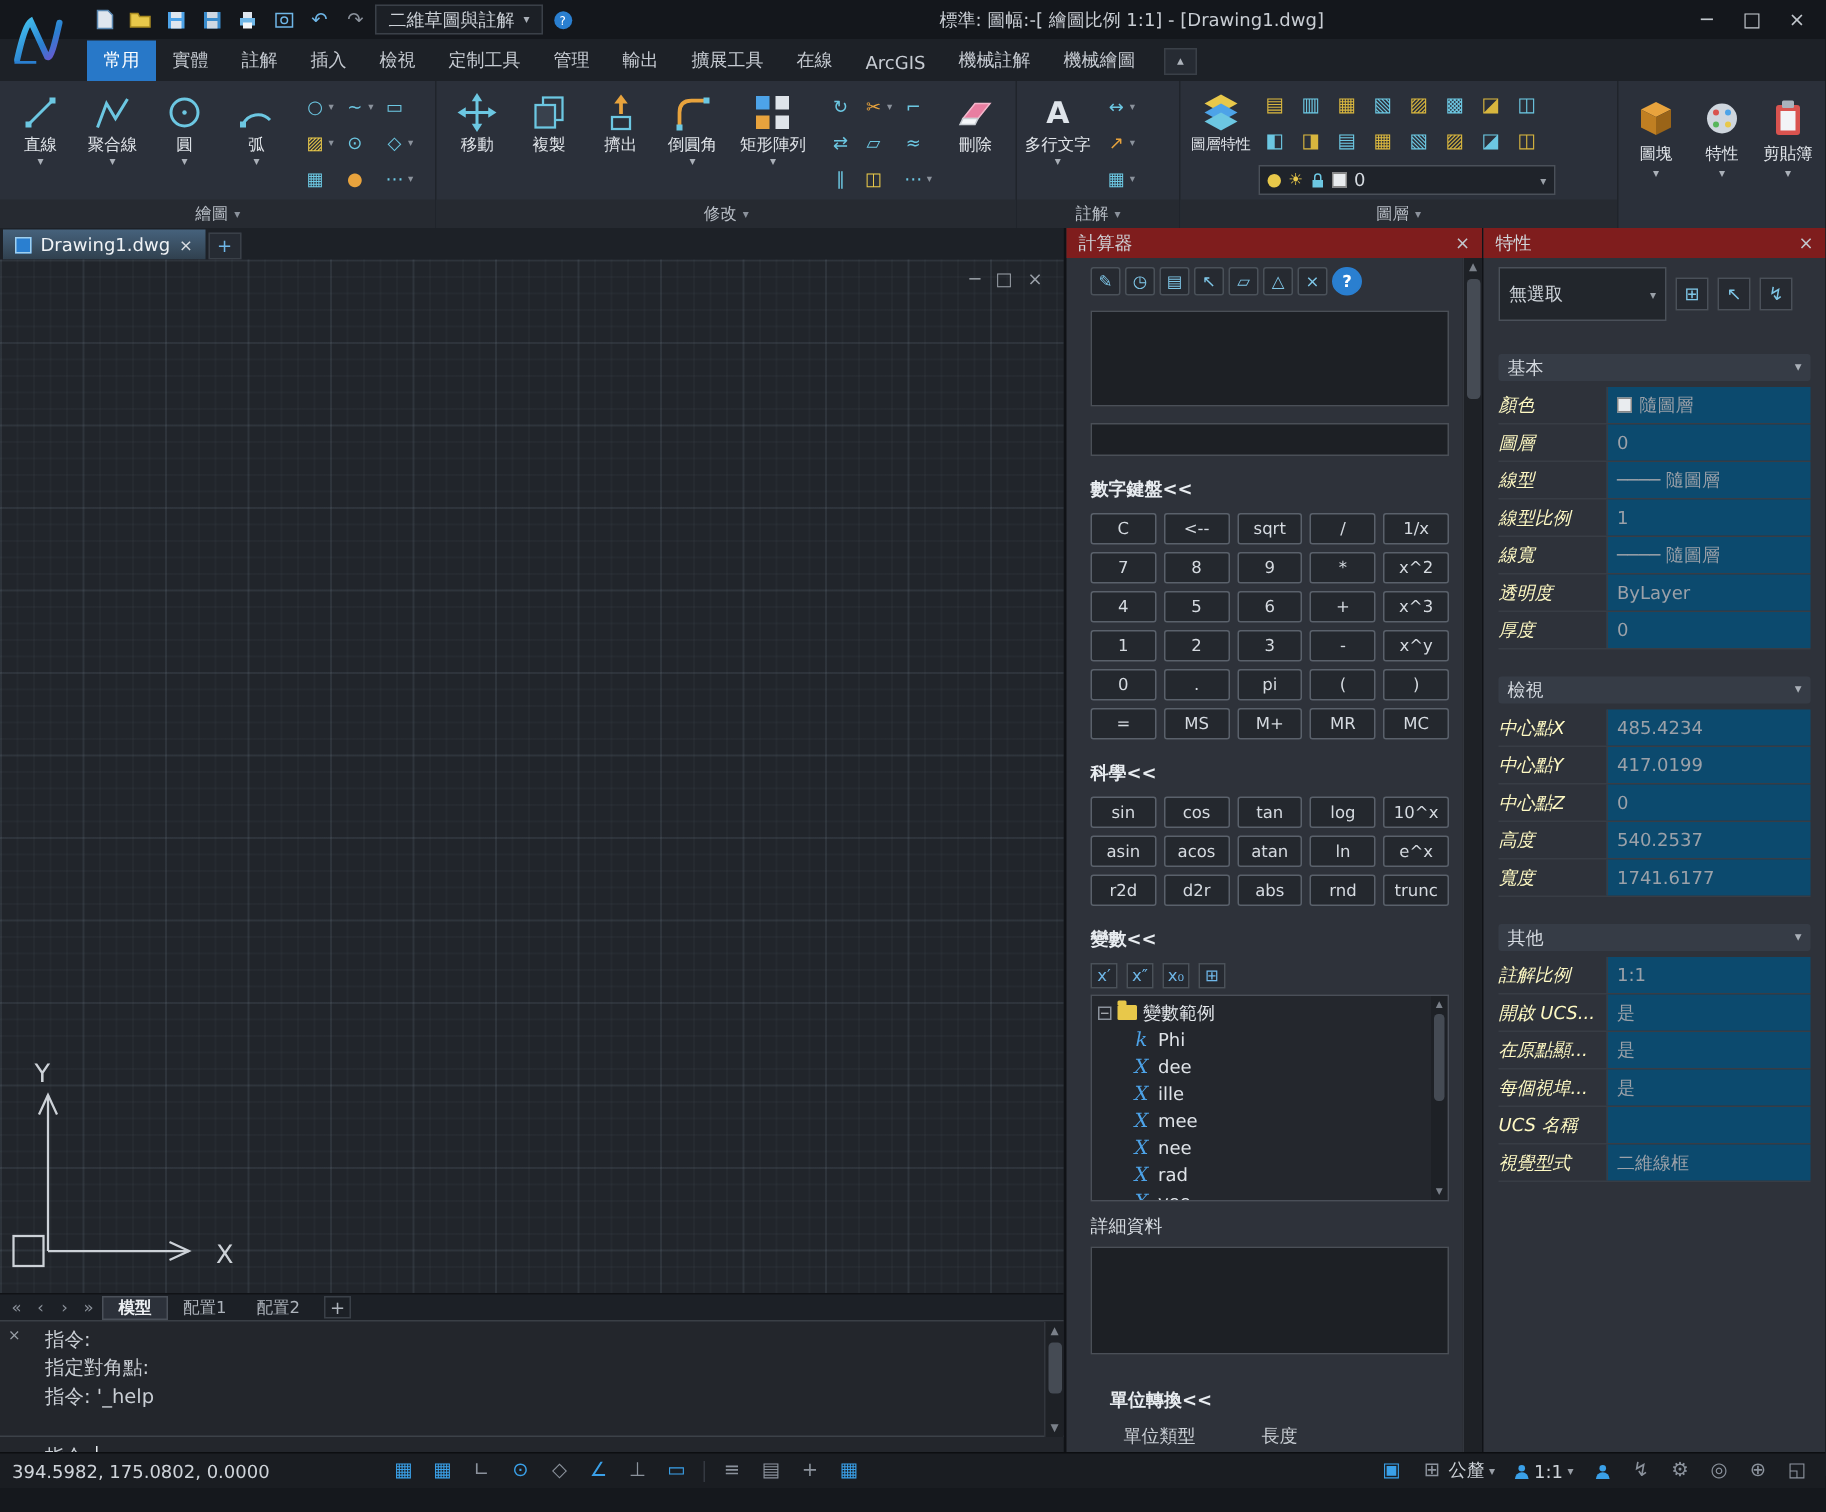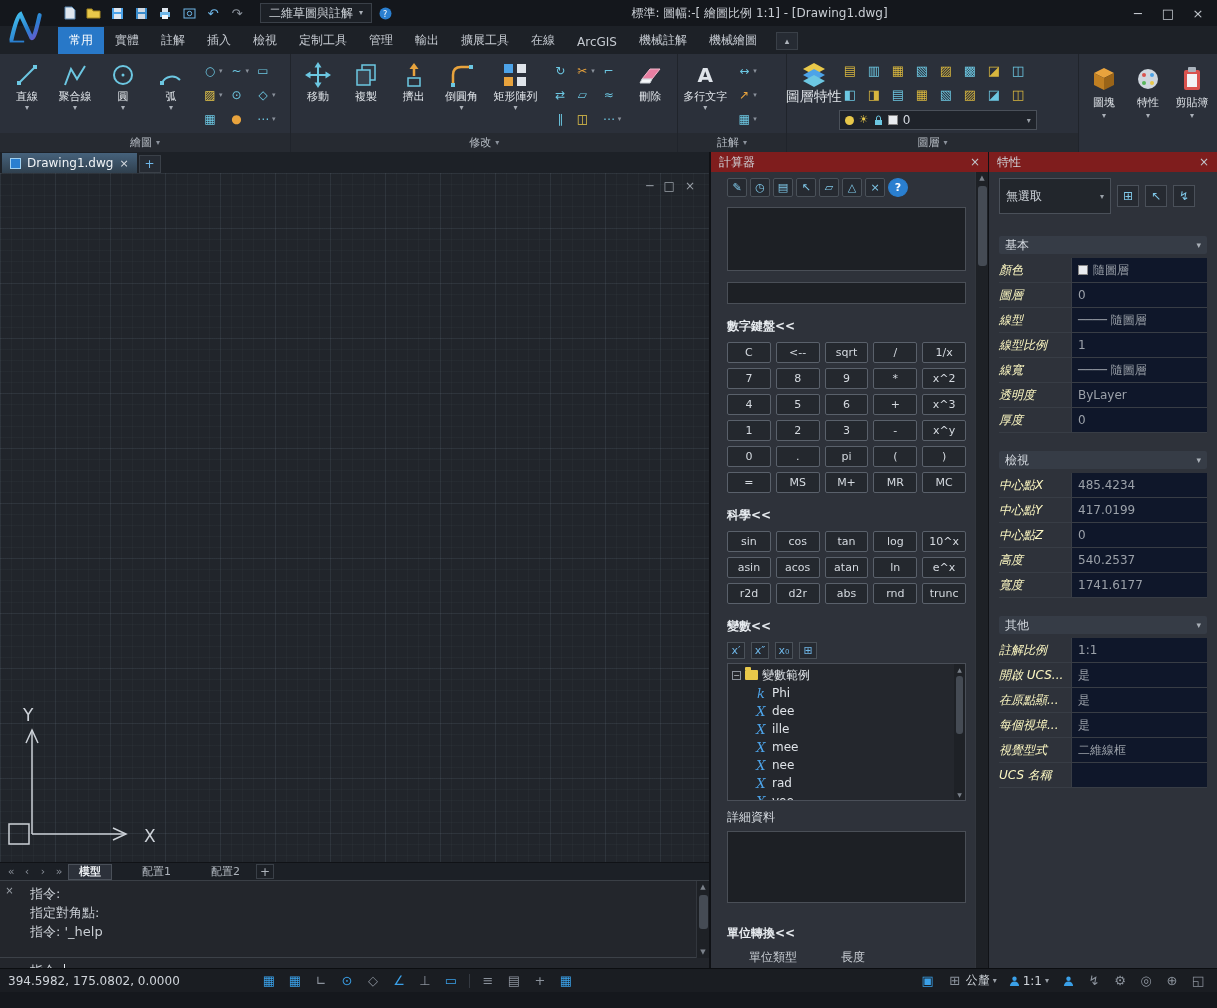--- a/index.html
+++ b/index.html
@@ -5,21 +5,21 @@
   *{box-sizing:border-box;margin:0;padding:0;}
   html,body{width:1217px;height:1008px;overflow:hidden;}
   body{position:relative;background:#15181d;font-family:"DejaVu Sans","Liberation Sans",sans-serif;font-size:12px;color:#d5dae0;}
   i{font-style:normal;}
   
   .titlebar{position:absolute;left:0;top:0;right:0;height:26px;background:#14171c;display:flex;align-items:center;}
   .logo{position:absolute;left:0;top:0;width:52px;height:54px;display:flex;align-items:center;justify-content:center;z-index:5;}
   .qat{display:flex;align-items:center;gap:2px;margin-left:58px;}
   .qbtn{width:22px;height:20px;display:flex;align-items:center;justify-content:center;border-radius:2px;color:#6fb7e8;font-size:13px;}
   .qbtn.gray{color:#8b929c;}
-  .wsdrop{display:flex;align-items:center;gap:6px;margin-left:10px;padding:2px 8px;border:1px solid #3a4048;background:#1c2026;color:#cdd2d8;height:20px;}
+  .wsdrop{display:flex;align-items:center;gap:6px;padding:2px 8px;border:1px solid #3a4048;background:#1c2026;color:#cdd2d8;height:20px;}
   .ttext{flex:1;text-align:center;color:#c9ced4;white-space:nowrap;overflow:hidden;}
   .winbtns{display:flex;margin-right:4px;}
   .winbtn{width:30px;height:22px;display:flex;align-items:center;justify-content:center;color:#c2c7cd;font-size:13px;}
   
   .tabrow{position:absolute;left:0;top:26px;right:0;height:28px;background:#1d2127;display:flex;align-items:flex-end;padding-left:58px;}
   .rtab{padding:5px 11px;color:#c6cbd2;cursor:default;}
   .rtab.active{background:#2878c8;color:#fff;}
   .rib-collapse{margin-left:8px;margin-bottom:4px;width:22px;height:18px;background:#262b33;border:1px solid #3a4048;display:flex;align-items:center;justify-content:center;color:#aeb4bc;font-size:9px;}
   
   .ribbon{position:absolute;left:0;top:54px;right:0;height:98px;background:#2b303a;display:flex;}
@@ -136,21 +136,21 @@
   .seldrop{width:112px;height:36px;background:#22262c;border:1px solid #4a5059;display:flex;align-items:center;padding:0 6px;color:#cfd4da;}
   .seldrop .sp{flex:1;}
   .seldrop .c{font-size:8px;color:#9aa0a8;}
   .selbtn{width:22px;height:22px;border:1px solid #4a5059;background:#262a31;display:flex;align-items:center;justify-content:center;color:#7fc7e8;font-size:12px;}
   .sechdr{height:18px;background:#363c46;display:flex;align-items:center;padding:0 6px;color:#d5dae0;border-radius:2px;margin-top:18px;margin-bottom:4px;}
   .sechdr.first{margin-top:22px;}
   .sechdr .sp{flex:1;}
   .sechdr .c{font-size:9px;color:#aab0b8;}
   .prow{display:flex;height:25px;border-bottom:1px solid #383d45;align-items:stretch;}
   .plab{width:72px;display:flex;align-items:center;color:#fef9c3;flex:none;font-style:italic;}
-  .pval{flex:1;border-left:1px solid #383d45;display:flex;align-items:center;padding-left:6px;gap:5px;color:#9ba1a9;background:#0f172a;}
+  .pval{flex:1;border-left:1px solid #383d45;display:flex;align-items:center;padding-left:6px;gap:5px;color:#9ba1a9;background:#0c4a6e;}
   .pswatch{width:10px;height:10px;background:#e9ecef;border:1px solid #888;flex:none;}
   
   .statusbar{position:absolute;left:0;bottom:16px;right:0;height:24px;background:#1a1d22;border-top:1px solid #0c0e11;display:flex;align-items:center;padding:0 8px;gap:4px;}
   .coords{color:#cfd4da;width:196px;flex:none;}
   .sbi{width:22px;height:20px;display:flex;align-items:center;justify-content:center;font-size:13px;color:#8b929c;border-radius:2px;}
   .sbi.on{color:#3aa0e8;}
   .sbgroup{display:flex;align-items:center;gap:3px;padding:0 4px;color:#cfd4da;}
   .sbgroup .c{font-size:8px;color:#9aa0a8;}
   .sep{width:1px;height:14px;background:#343941;margin:0 3px;}
   .sp-flex{flex:1;}
@@ -483,21 +483,21 @@
   <div class="panel" style="width:296px;">
     <div class="pbody">
       <div class="rbtn">
         <span class="ricon">
             <svg width="28" height="28" viewBox="0 0 28 28">
               <polygon points="14,2 25,8 14,14 3,8" fill="#e8c84a"></polygon>
               <polygon points="14,8 25,14 14,20 3,14" fill="#4da3e8"></polygon>
               <polygon points="14,14 25,20 14,26 3,20" fill="#6cc7e2"></polygon>
             </svg>
           </span>
-        <span class="rlabel" style="font-size:14px;">圖層特性</span>
+        <span class="rlabel" style="font-size:10px;">圖層特性</span>
       </div>
       <div style="display:flex;flex-direction:column;gap:2px;padding-top:2px;">
         <div class="lyrrow">
           <span class="lyr">▤</span>
           <span class="lyr t">▥</span>
           <span class="lyr">▦</span>
           <span class="lyr t">▧</span>
           <span class="lyr">▨</span>
           <span class="lyr t">▩</span>
           <span class="lyr">◪</span>
@@ -600,21 +600,21 @@
         <path d="M107 122 L120 128 L107 134" stroke="#cdd2d8" stroke-width="1.5" fill="none"></path>
         <text x="138" y="136" font-size="17" fill="#cdd2d8">X</text>
       </svg>
     </div>
 
     <div class="laybar">
       <span class="lnav">«</span>
       <span class="lnav">‹</span>
       <span class="lnav">›</span>
       <span class="lnav">»</span>
-      <div style="display:flex;gap:20px;">
+      <div style="display:flex;gap:0;">
 
       <span class="ltab active">模型</span>
           <span class="ltab">配置1</span>
           <span class="ltab">配置2</span>
         </div>
       <span class="laddbtn">+</span>
     </div>
 
     <div class="cmdwin">
       <span class="cmdclose">×</span>
@@ -786,21 +786,21 @@
           <span class="track">
               <span class="thumb"></span>
             </span>
           <span class="ar">▼</span>
         </div>
       </div>
 
       <div class="dlabel">詳細資料</div>
       <div class="dbox"></div>
 
-      <div class="seclabel" style="margin-top:22px;">單位轉換&lt;&lt;</div>
+      <div class="seclabel" style="margin-top:22px;margin-left:13px;">單位轉換&lt;&lt;</div>
       <div class="unitrow">
         <span>單位類型</span>
         <span>長度</span>
       </div>
     </div>
     <div class="calcsb">
       <span class="ar">▲</span>
       <span class="track">
           <span class="thumb"></span>
         </span>
@@ -954,29 +954,29 @@
             <span>是</span>
           </span>
         </div>
           <div class="prow">
           <span class="plab">每個視埠...</span>
           <span class="pval">
             <span>是</span>
           </span>
         </div>
           <div class="prow">
+          <span class="plab">UCS 名稱</span>
+          <span class="pval">
+            <span></span>
+          </span>
+        </div>
+          <div class="prow">
           <span class="plab">視覺型式</span>
           <span class="pval">
             <span>二維線框</span>
-          </span>
-        </div>
-          <div class="prow">
-          <span class="plab">UCS 名稱</span>
-          <span class="pval">
-            <span></span>
           </span>
         </div>
         </div>
     </div>
   </div>
 </div>
 
 <div class="statusbar">
   <span class="coords">394.5982, 175.0802, 0.0000</span>
   <span class="sp-flex" style="max-width:46px;"></span>

